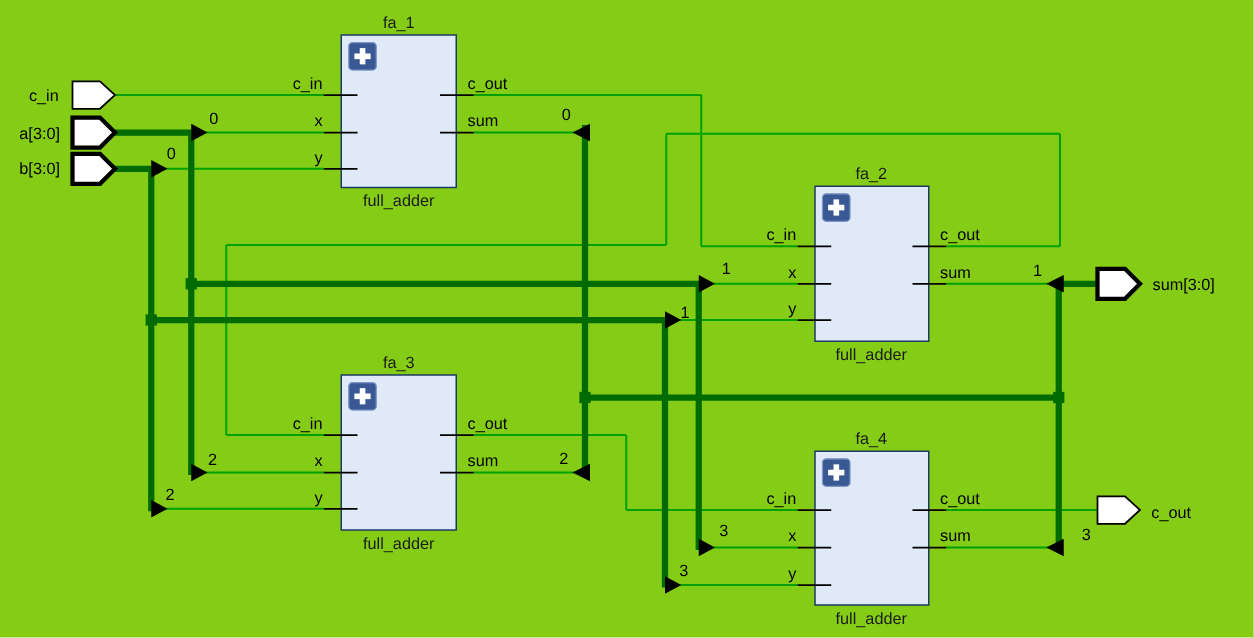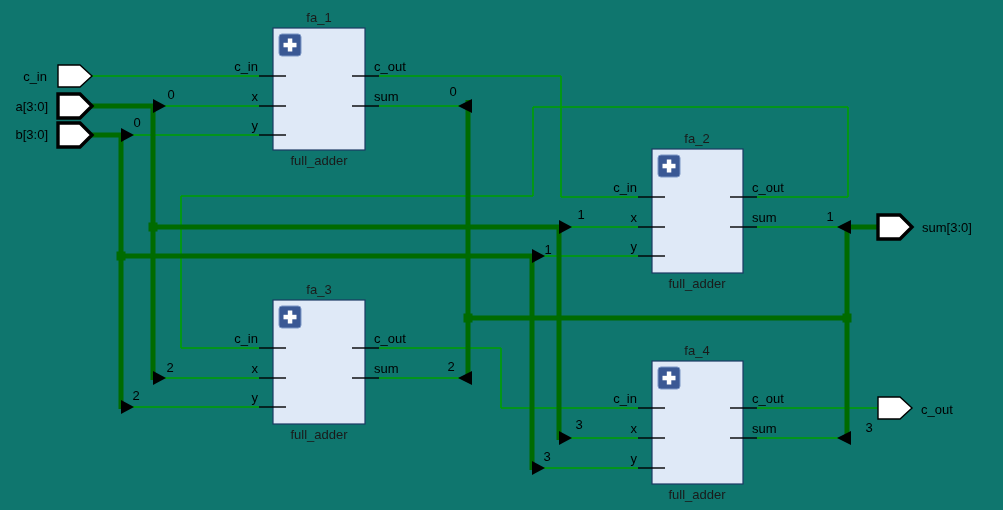--- a/index.html
+++ b/index.html
@@ -1,16 +1,16 @@
 <!DOCTYPE html>
 <html><head>
 <meta charset="utf-8">
 <style>
   html,body{margin:0;padding:0;background:#ffffff;}
-  #stage{position:relative;width:1003px;height:510px;background:#0f766e;overflow:hidden;}
+  #stage{position:relative;width:1003px;height:510px;background:#84cc16;overflow:hidden;}
   svg{position:absolute;left:0;top:0;}
   text{font-family:"Liberation Sans","DejaVu Sans",sans-serif;font-size:13px;fill:#000000;}
   .block-title{fill:#1a1a1a;}
 </style>
 </head>
 <body>
 
 <div id="stage">
   <svg id="schem" xmlns="http://www.w3.org/2000/svg" width="1003" height="510" viewBox="0 0 1003 510">
       <line x1="90" y1="76" x2="259" y2="76" stroke="#00a000" stroke-width="1.6"></line>

